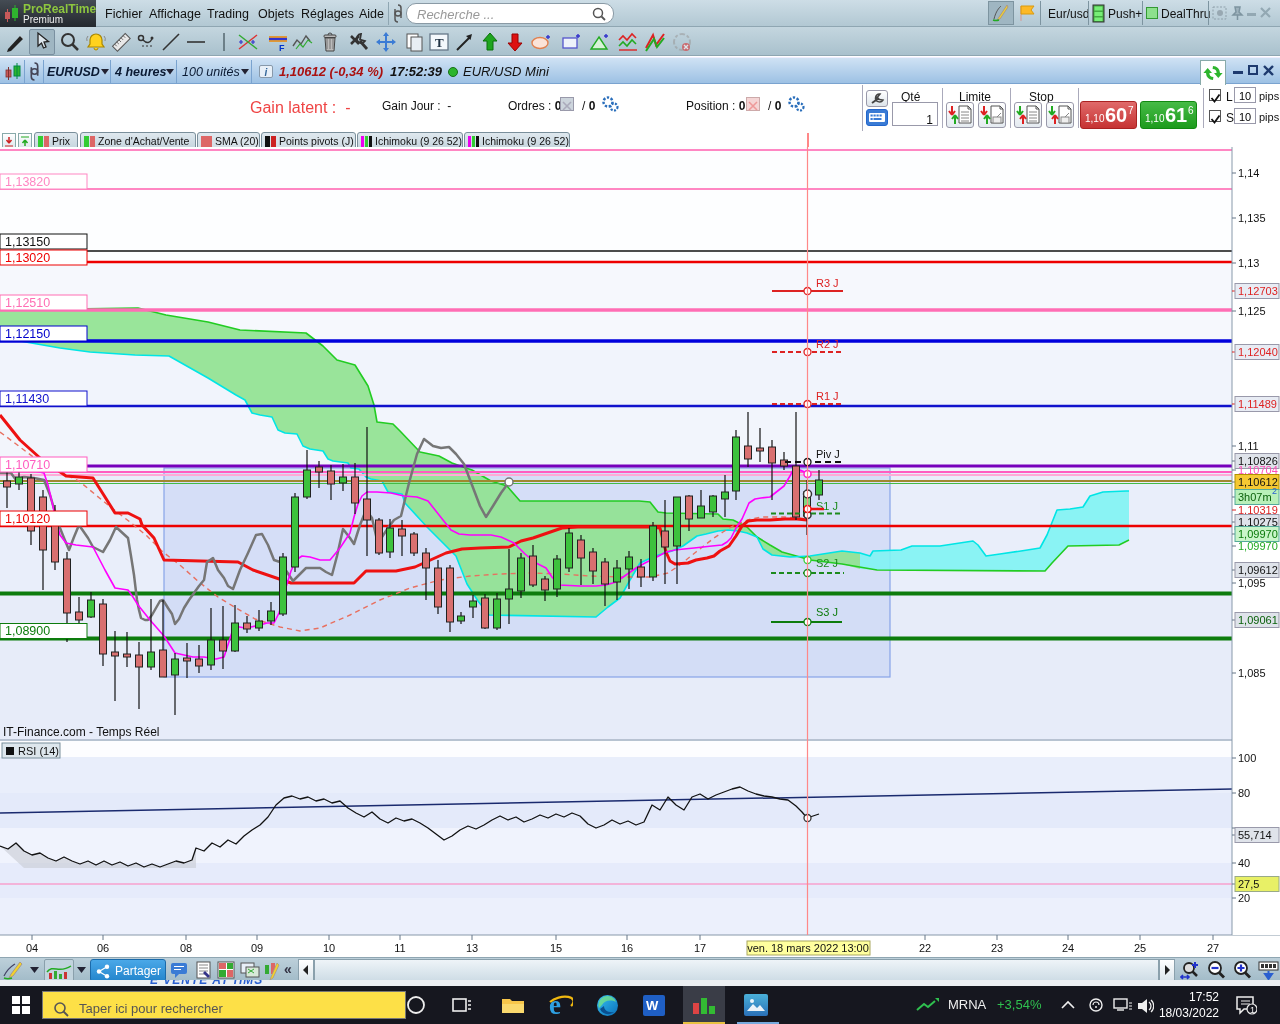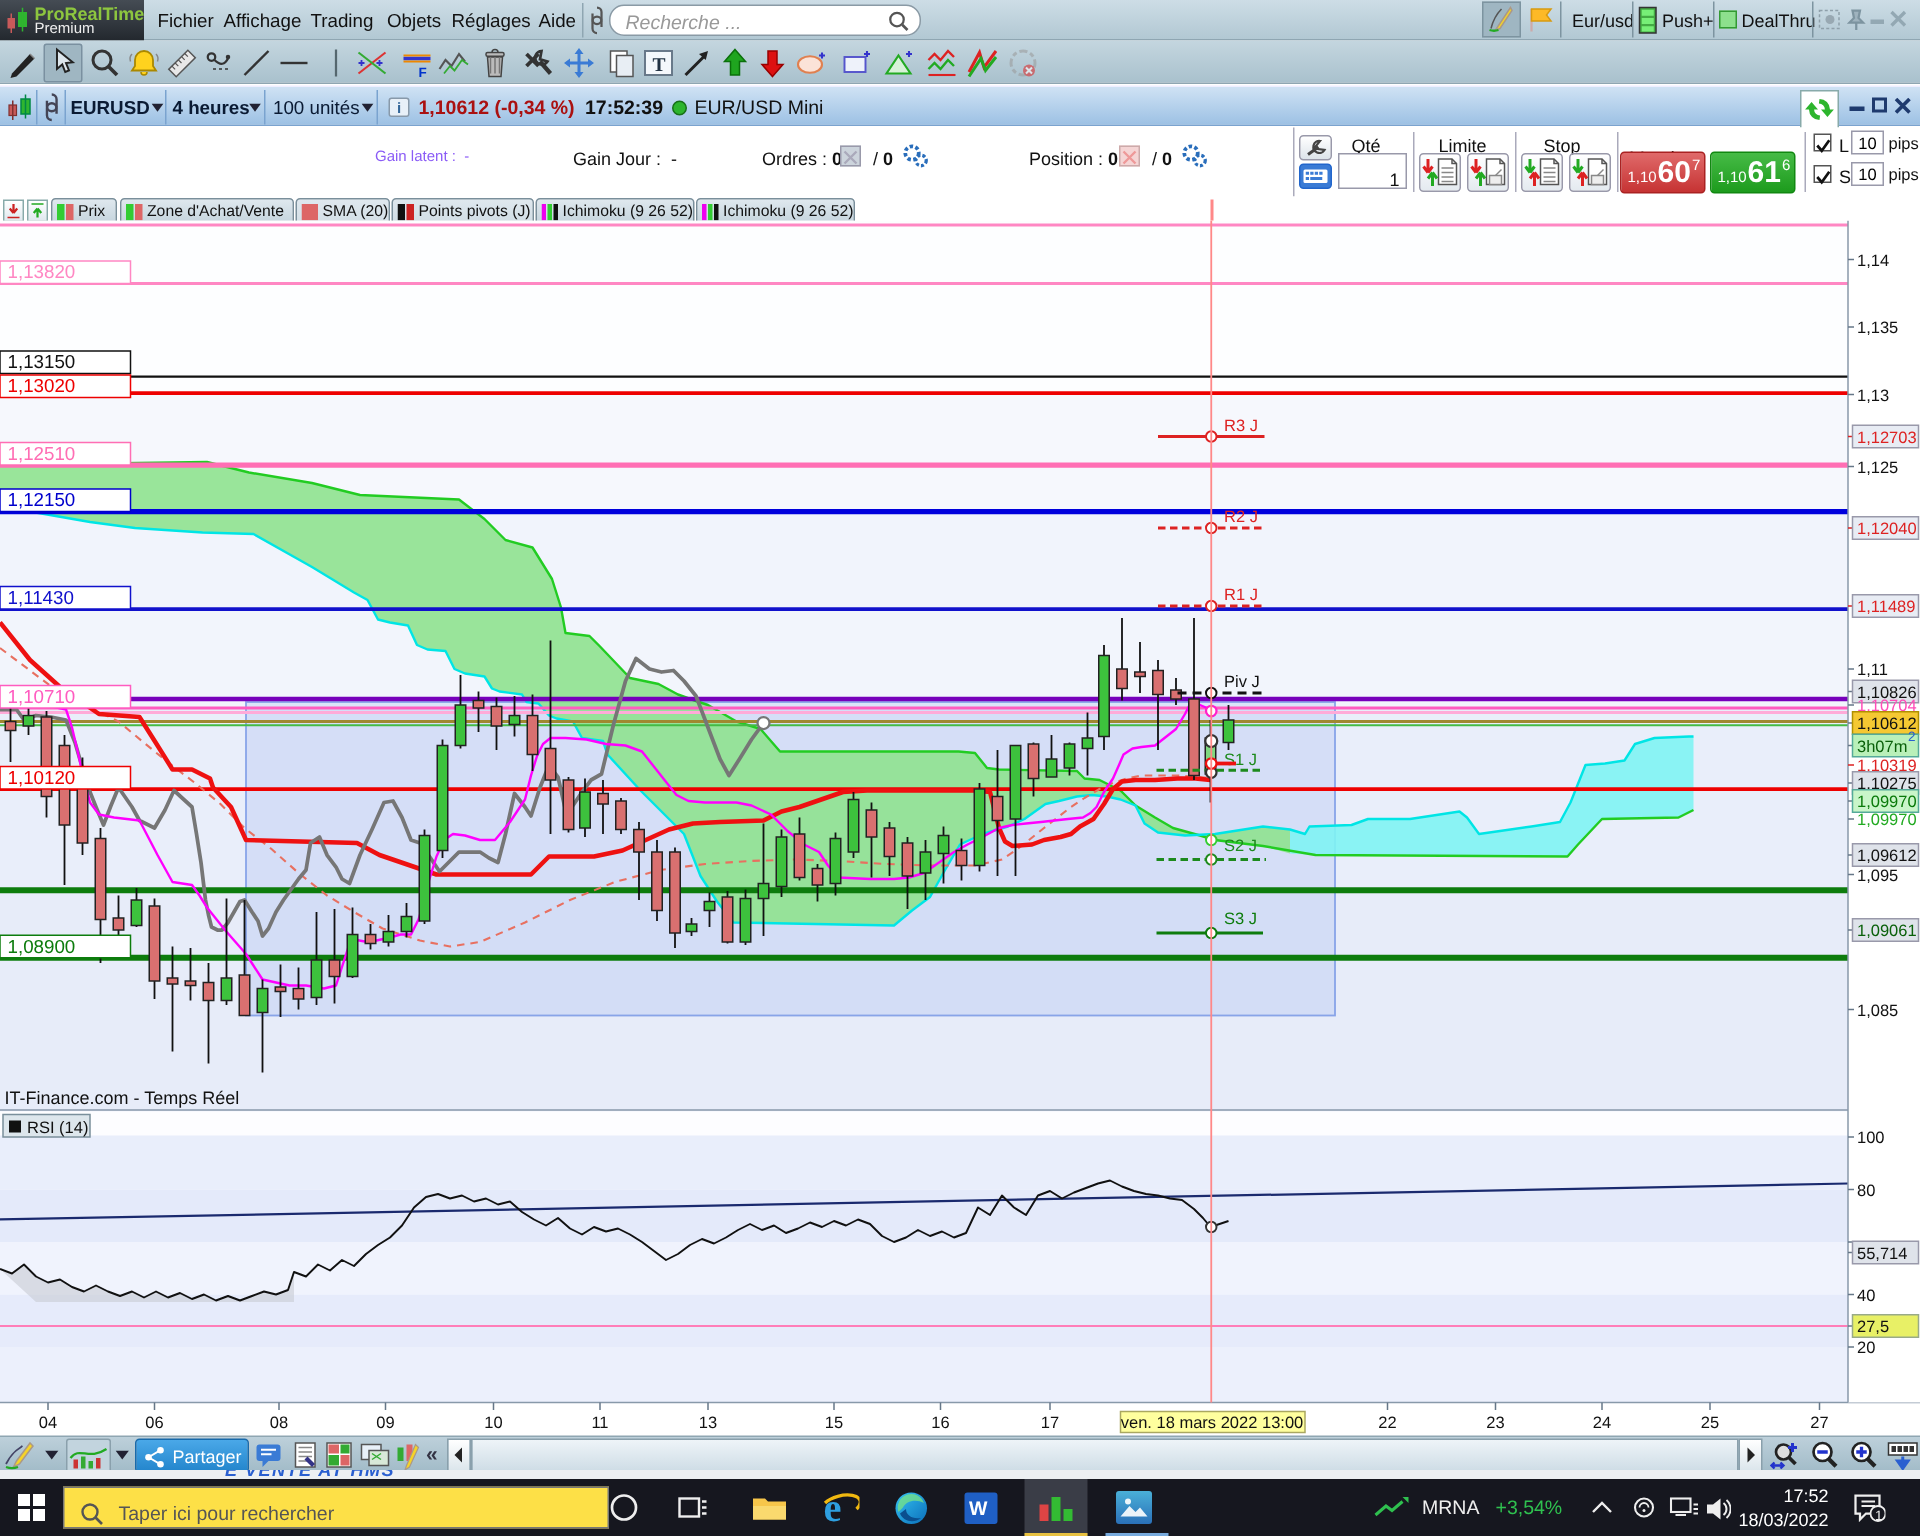--- a/index.html
+++ b/index.html
@@ -186,21 +186,21 @@
           <path d="M12 4 a8 8 0 0 1 8 8" stroke-dasharray="3,2"></path>
           <path d="M20 12 a8 8 0 0 1 -8 8" stroke-dasharray="3,2"></path>
           <path d="M12 20 a8 8 0 0 1 -8 -8" stroke-dasharray="3,2"></path>
           <path d="M4 12 a8 8 0 0 1 8 -8" stroke-dasharray="3,2"></path>
         </g>
         <circle cx="16" cy="17" r="4" fill="#d22"></circle>
         <path d="M14 15 l4 4 M18 15 l-4 4" stroke="#fff" stroke-width="1.4"></path>
       </svg></div>
 </div>
 
-<div class="abs" style="left:0;top:57px;width:1280px;height:27px;background:linear-gradient(#cfe2f4,#9dc1e4);border-top:1px solid #eef;border-bottom:1px solid #7aa3cf;">
+<div class="abs" style="left:0;top:57px;width:1280px;height:27px;background:linear-gradient(#cfe2f4,#9dc1e4);border-top:1px solid #eef;border-bottom:1px solid #7aa3cf;font-style:italic;">
   <svg class="abs" style="left:5px;top:4px;" width="18" height="19">
       <rect x="1" y="8" width="5" height="7" fill="#c85a5a" stroke="#803030" stroke-width="0.8"></rect>
       <line x1="3.5" y1="5" x2="3.5" y2="18" stroke="#803030" stroke-width="1"></line>
       <rect x="9" y="4" width="6" height="10" fill="#2fb52f" stroke="#084"></rect>
       <line x1="12" y1="1" x2="12" y2="17" stroke="#084" stroke-width="1"></line>
     </svg>
   <div class="abs" style="left:24px;top:2px;width:1px;height:23px;background:#7aa3cf;"></div>
   <svg class="abs" style="left:28px;top:3px;" width="13" height="21">
       <path d="M6.5 2 a3.2 3.2 0 0 1 3.2 3.2 v4.8 a3.2 3.2 0 0 1 -6.4 0 v-3.8" fill="none" stroke="#445" stroke-width="1.6"></path>
       <path d="M6.5 19 a3.2 3.2 0 0 1 -3.2 -3.2 v-4.8 a3.2 3.2 0 0 1 6.4 0 v3.8" fill="none" stroke="#445" stroke-width="1.6"></path>
@@ -233,21 +233,21 @@
       </svg>
   </div>
   <div class="abs" style="left:1233px;top:13px;width:10px;height:3px;background:#1e3a6e;"></div>
   <div class="abs" style="left:1248px;top:7px;width:10px;height:10px;border:2px solid #1e3a6e;"></div>
   <svg class="abs" style="left:1263px;top:7px;" width="12" height="12">
       <path d="M1 1 L10 10 M10 1 L1 10" stroke="#1e3a6e" stroke-width="2.4"></path>
     </svg>
 </div>
 
 <div class="abs" style="left:0;top:85px;width:1280px;height:46px;background:#ffffff;">
-  <span class="abs" style="left:250px;top:14px;font-size:10px;color:#8b5cf6;">Gain latent :&nbsp; -</span>
+  <span class="abs" style="left:250px;top:14px;font-size:16px;color:#ef4444;">Gain latent :&nbsp; -</span>
   <span class="abs" style="left:382px;top:14px;font-size:12px;color:#111;">Gain Jour :&nbsp; -</span>
   <span class="abs" style="left:508px;top:14px;font-size:12px;color:#111;">Ordres :&nbsp;<b>0</b></span>
   <div class="abs" style="left:560px;top:12px;width:14px;height:14px;background:#ccd4dc;border:1px solid #99a;"><svg width="12" height="12">
         <path d="M2 2 L10 10 M10 2 L2 10" stroke="#aab" stroke-width="1.6"></path>
       </svg></div>
   <span class="abs" style="left:582px;top:14px;font-size:12px;color:#111;">/&nbsp;<b>0</b></span>
   <svg class="abs" style="left:600px;top:10px;" width="20" height="18">
       <circle cx="8" cy="7" r="4.5" fill="none" stroke="#2a6ebb" stroke-width="2.5" stroke-dasharray="2.3,1.6"></circle>
       <circle cx="14" cy="12" r="3.5" fill="none" stroke="#2a6ebb" stroke-width="2.2" stroke-dasharray="2,1.4"></circle>
     </svg>

